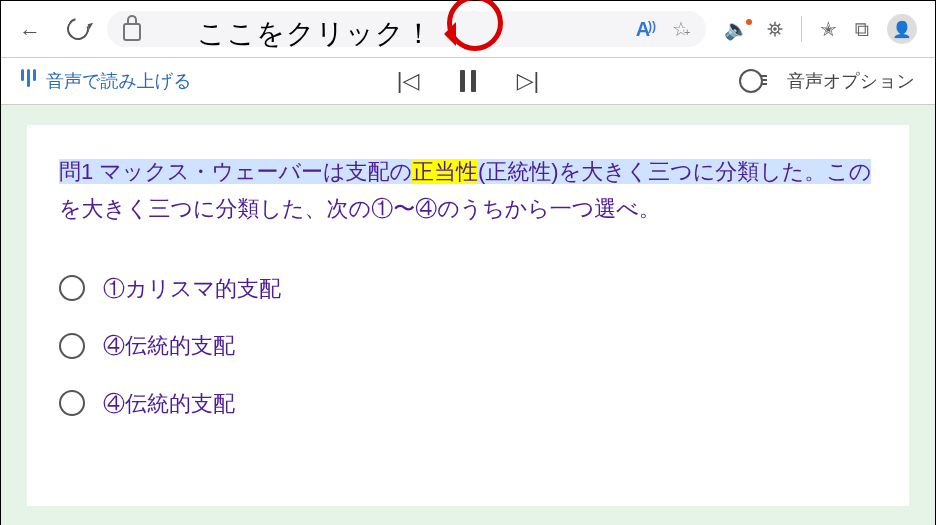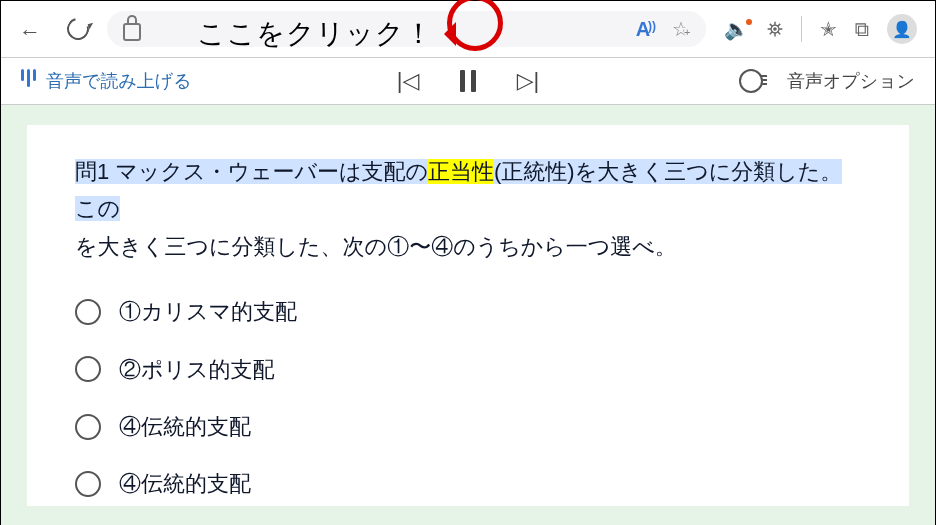--- a/index.html
+++ b/index.html
@@ -28,24 +28,24 @@
 .read-aloud-lbl .bars span{display:inline-block;width:3px;background:#3575d4;border-radius:2px}
 .read-aloud-lbl .bars span:nth-child(1){height:12px}
 .read-aloud-lbl .bars span:nth-child(2){height:18px}
 .read-aloud-lbl .bars span:nth-child(3){height:12px}
 .playctrls{position:absolute;left:50%;transform:translateX(-50%);display:flex;gap:30px;align-items:center;color:#444}
 .pc-btn{font-size:22px;display:flex;align-items:center;justify-content:center;width:30px;height:30px}
 .voice-opt{margin-left:auto;display:flex;align-items:center;gap:24px;color:#444;font-size:18px}
 .voice-opt-icon{width:20px;height:20px;border:2px solid #555;border-radius:50%;position:relative}
 .voice-opt-icon:after{content:"";position:absolute;right:-6px;top:4px;width:6px;height:2px;background:#555;box-shadow:0 4px 0 #555,0 8px 0 #555}
 .content-bg{background:#e6f3e7;height:calc(100% - 56px - 46px);padding:20px 26px;box-sizing:border-box}
-.doc{background:#fff;height:100%;padding:28px 48px;box-sizing:border-box;font-size:22px;line-height:1.7;color:#0f172a}
+.doc{background:#fff;height:100%;padding:28px 32px;box-sizing:border-box;font-size:22px;line-height:1.7;color:#4c1d95}
 .sel{background:#cfe2ff}
 .hl{background:#ffff00}
-.options{margin-top:28px}
+.options{margin-top:42px}
 .opt{display:flex;align-items:center;gap:18px;margin:20px 0;font-size:22px}
 .radio{width:22px;height:22px;border:2px solid #555;border-radius:50%;flex-shrink:0}
 .callout{position:absolute;top:14px;left:196px;display:flex;align-items:flex-start;z-index:10}
 .callout-text{font-size:28px;color:#000;letter-spacing:1px}
 .ring{position:absolute;top:-6px;left:446px;width:56px;height:56px;border:5px solid #d80000;border-radius:50%;box-sizing:border-box;z-index:10}
 .ring:before{content:"";position:absolute;top:22px;left:-20px;border:12px solid transparent;border-right-color:#d80000}
 .pause{display:inline-flex;gap:6px}
 .pause span{display:inline-block;width:5px;height:22px;background:#444;border-radius:1px}
 </style>
 </head>
@@ -117,24 +117,20 @@
         <span class="sel">問1 マックス・ウェーバーは支配の</span><span class="sel hl">正当性</span><span class="sel">(正統性)を大きく三つに分類した。この</span><br>
         <span>を大きく三つに分類した、次の①〜④のうちから一つ選べ。</span>
       </div>
       <div class="options">
         <div class="opt">
             <span class="radio"></span>
             <span>①カリスマ的支配</span>
           </div>
         <div class="opt">
             <span class="radio"></span>
-            <span>②ポリス的支配</span>
-          </div>
-        <div class="opt">
-            <span class="radio"></span>
             <span>④伝統的支配</span>
           </div>
         <div class="opt">
             <span class="radio"></span>
             <span>④伝統的支配</span>
           </div>
       </div>
     </div>
   </div>
 

